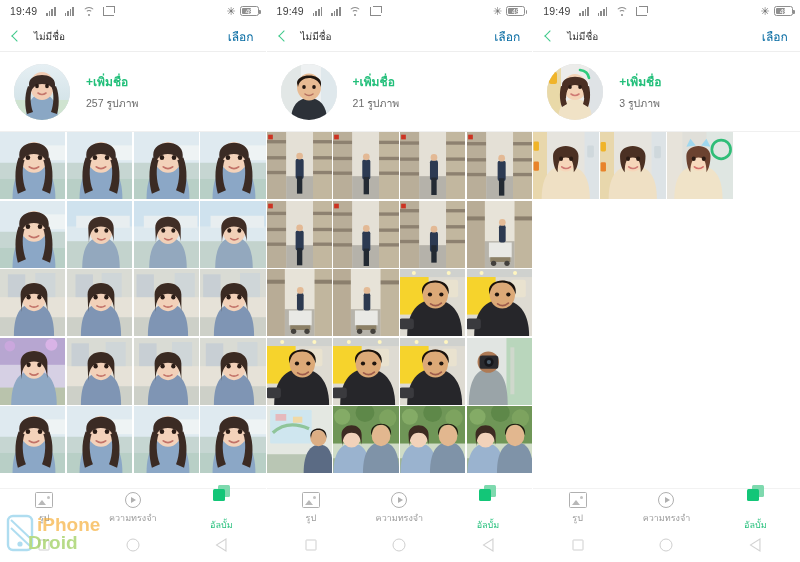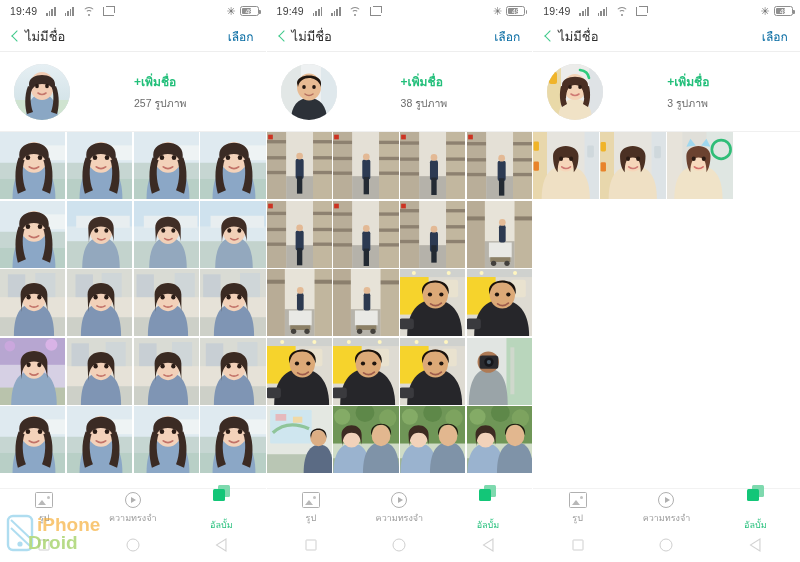--- a/index.html
+++ b/index.html
@@ -96,36 +96,35 @@
   .back-chevron {
     width: 16px; height: 16px; position: relative; flex: 0 0 auto; cursor: pointer;
   }
   .back-chevron::before {
     content: ""; position: absolute; left: 5px; top: 3.5px;
     width: 7px; height: 7px;
     border-left: 1.6px solid #3ec98a; border-bottom: 1.6px solid #3ec98a;
     transform: rotate(45deg);
   }
   .appbar-title {
-    font-size: 13px; color: #2d2d2d; margin-left: 1px; font-weight: 400;
+    font-size: 10px; color: #2d2d2d; margin-left: 10px; font-weight: 400;
     white-space: nowrap;
   }
   .appbar-spacer { flex: 1; }
   .appbar-action {
     font-size: 12px; color: #0369a1; white-space: nowrap;
   }
 
   
   .person {
     height: 80px;
     display: flex; align-items: center;
     padding-left: 14px;
     background: #ffffff;
     border-bottom: 1px solid #f0f0f0;
-    gap: 48px;
   }
   .avatar {
     width: 56px; height: 56px; border-radius: 50%;
     overflow: hidden; flex: 0 0 auto; position: relative;
     background: #dcdcdc;
   }
   .avatar svg { display: block; width: 100%; height: 100%; }
   .person-meta { margin-left: 16px; }
   .add-name {
     font-size: 12px; color: #22bf7a; font-weight: bold;
@@ -718,21 +717,21 @@
           <path d="M16 19 C16 9 40 9 40 19 L40 23 C38 16 32 14 28 14 C23 14 18 17 17 23 Z" fill="#20160f"></path>
           <ellipse cx="23" cy="23" rx="1.8" ry="2" fill="#231812"></ellipse>
           <ellipse cx="33" cy="23" rx="1.8" ry="2" fill="#231812"></ellipse>
           <path d="M24 30 Q28 33 32 30" stroke="#b5705f" stroke-width="1.5" fill="none" stroke-linecap="round"></path>
         </svg>
       </div>
       <div class="person-meta">
         <div class="add-name">
           <span>+เพิ่มชื่อ</span>
         </div>
-        <div class="photo-count">38 รูปภาพ</div>
+        <div class="photo-count">21 รูปภาพ</div>
       </div>
     </div>
 
     <div class="grid" id="grid-2">
         <div class="cell">
           <svg viewBox="0 0 100 100" preserveAspectRatio="xMidYMid slice">
     <rect width="100" height="100" fill="#d8d2c6"></rect>
     <rect x="0" y="0" width="30" height="100" fill="#b9ae99"></rect>
     <rect x="70" y="0" width="30" height="100" fill="#c2b79f"></rect>
     <rect x="0" y="12" width="30" height="5" fill="#8d8170"></rect>

